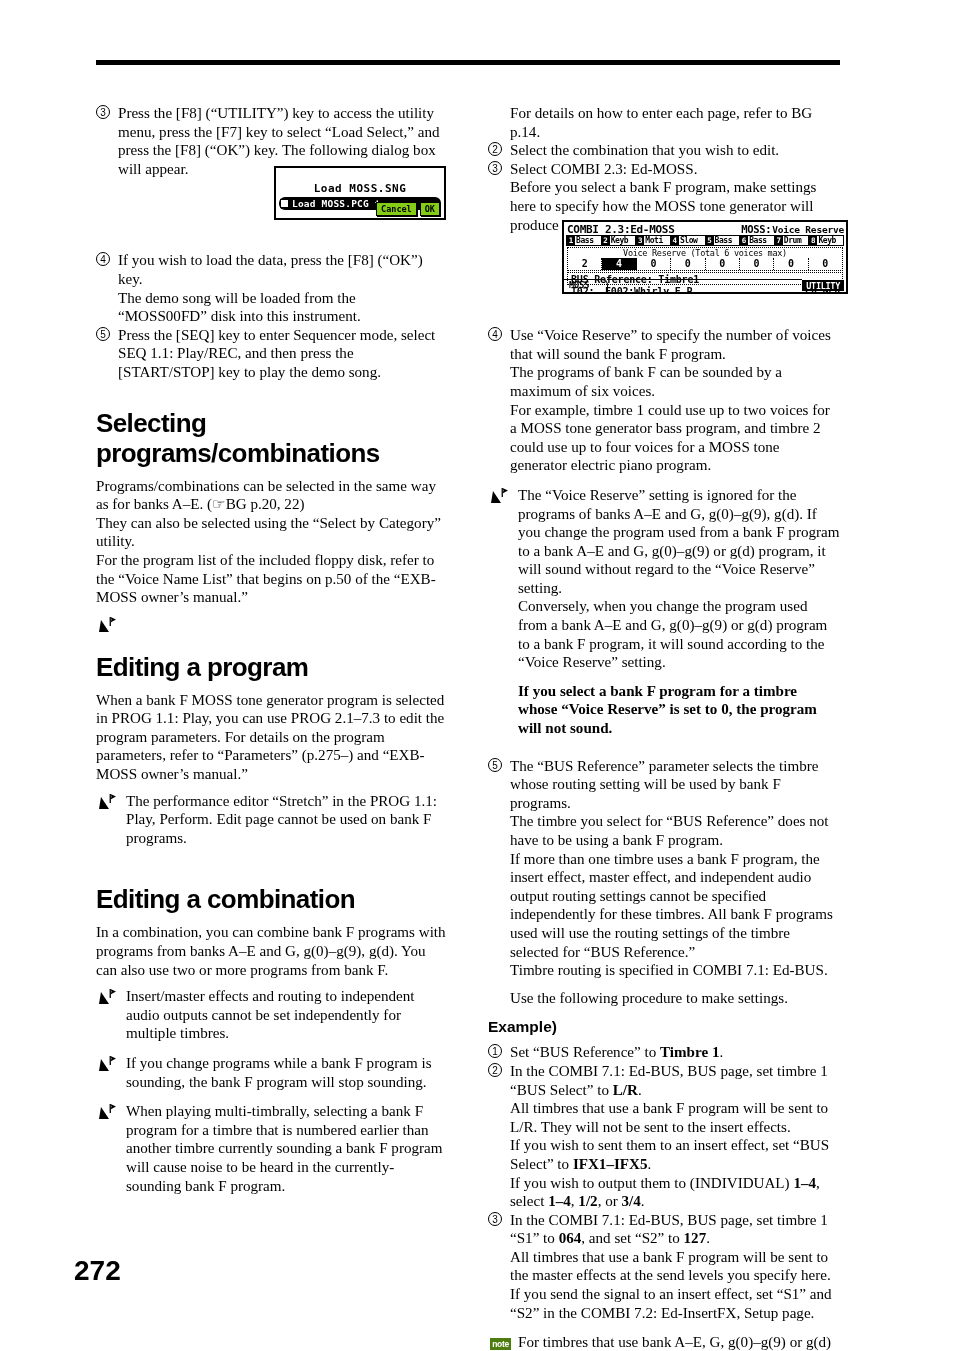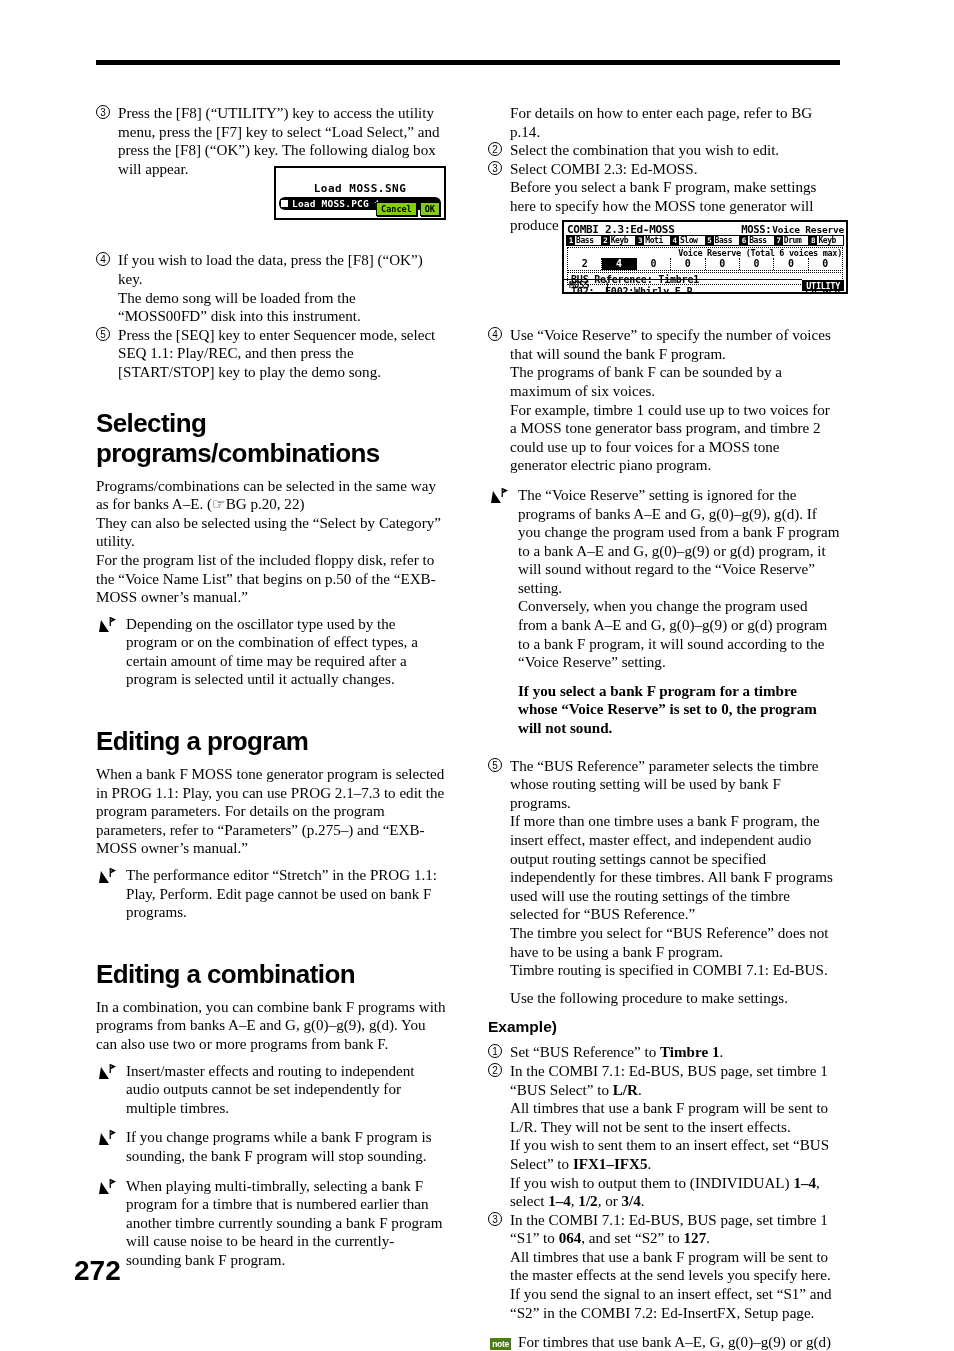--- a/index.html
+++ b/index.html
@@ -239,23 +239,23 @@
   }
   .lcd-tab .tname { padding-left:1px; letter-spacing:-0.4px; }
 
   .vr-wrap {
     margin:1px 3px 0 3px;
     border:1px dotted #000;
     height:24px;
     box-sizing:border-box;
   }
   .vr-head {
-    text-align:right;
+    text-align:center;
     font-size:8.5px;
-    font-weight:bold;
+    font-weight:normal;
     height:10px;
     line-height:10px;
     letter-spacing:-0.3px;
   }
   .vr-cells {
     display:flex;
     height:12px;
   }
   .vr-cell {
     flex:1 1 0;
@@ -367,21 +367,20 @@
     <div class="sp-small"></div>
 
     <div class="notebox">
       <span class="gl caution-glyph">
         <svg width="22" height="16" viewBox="0 0 22 16">
           <polygon points="1,15 11,15 3,3" fill="#000"></polygon>
           <polygon points="12.5,0 18,2.5 12.5,5.5 13.5,2.6" fill="#000"></polygon>
           <rect x="11.6" y="0" width="1.3" height="9" fill="#000"></rect>
         </svg>
       </span>
-      <span>Depending on the oscillator type used by the program or on the combination of effect types, a certain amount of time may be required after a program is selected until it actually changes.</span>
     </div>
 
     <div class="sp-big"></div>
 
     <h1 class="sec">Editing a program</h1>
     <p class="body">When a bank F MOSS tone generator program is selected in PROG 1.1: Play, you can use PROG 2.1–7.3 to edit the program parameters. For details on the program parameters, refer to “Parameters” (p.275–) and “EXB-MOSS owner’s manual.”</p>
 
     <div class="sp-small"></div>
 
     <div class="notebox">
@@ -474,22 +473,22 @@
       <span style="display:block">The “Voice Reserve” setting is ignored for the programs of banks A–E and G, g(0)–g(9), g(d). If you change the program used from a bank F program to a bank A–E and G, g(0)–g(9) or g(d) program, it will sound without regard to the “Voice Reserve” setting.</span>
       <span style="display:block">Conversely, when you change the program used from a bank A–E and G, g(0)–g(9) or g(d) program to a bank F program, it will sound according to the “Voice Reserve” setting.</span>
       <span style="display:block;margin-top:10px;font-weight:bold">If you select a bank F program for a timbre whose “Voice Reserve” is set to 0, the program will not sound.</span>
     </div>
 
     <div class="sp-small"></div>
 
     <div class="numitem blk">
       <span class="circ">5</span>
       <span class="cont">The “BUS Reference” parameter selects the timbre whose routing setting will be used by bank F programs.</span>
+      <span class="indent">The timbre you select for “BUS Reference” does not have to be using a bank F program.</span>
       <span class="indent">If more than one timbre uses a bank F program, the insert effect, master effect, and independent audio output routing settings cannot be specified independently for these timbres. All bank F programs used will use the routing settings of the timbre selected for “BUS Reference.”</span>
-      <span class="indent">The timbre you select for “BUS Reference” does not have to be using a bank F program.</span>
       <span class="indent">Timbre routing is specified in COMBI 7.1: Ed-BUS.</span>
       <span class="indent" style="margin-top:9px">Use the following procedure to make settings.</span>
     </div>
 
     <div class="example-hd">Example)</div>
 
     <div class="numitem">
       <span class="circ">1</span>
       <span class="cont"><span>Set “BUS Reference” to </span><b>Timbre 1</b><span>.</span></span>
     </div>

